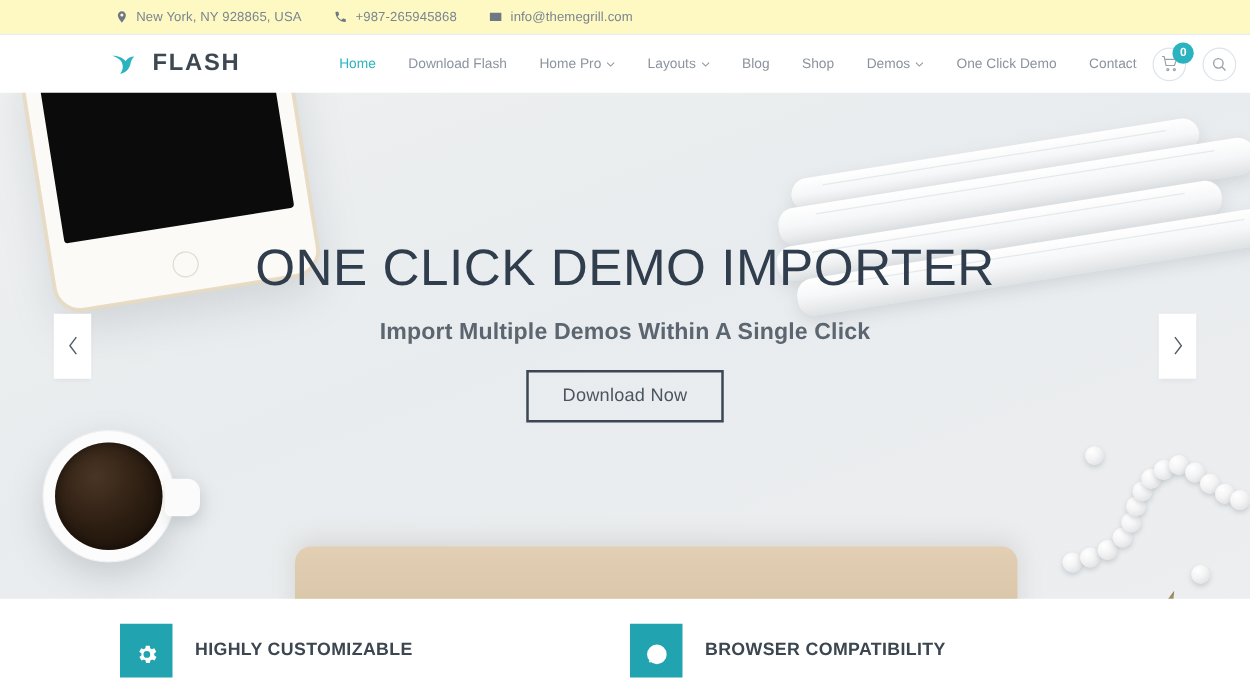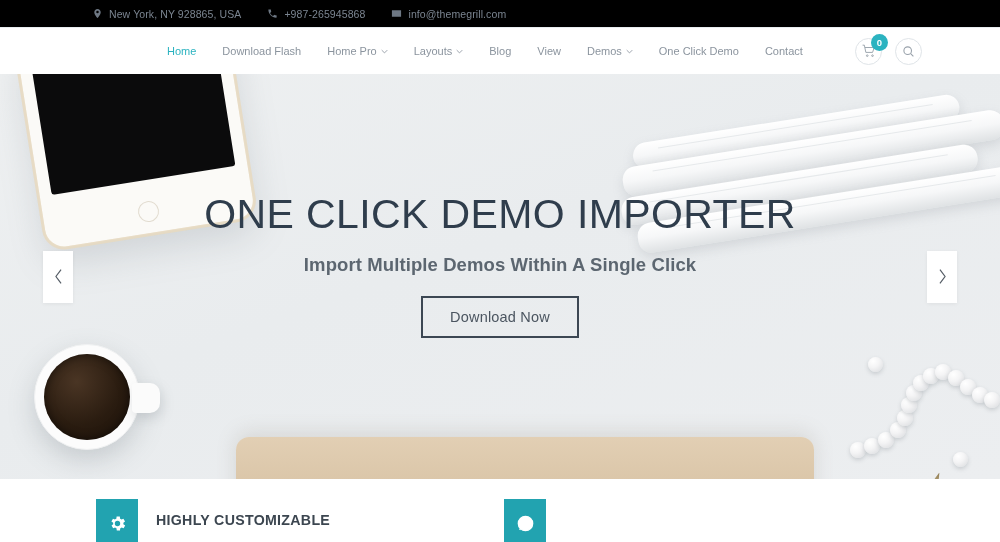--- a/index.html
+++ b/index.html
@@ -4,21 +4,21 @@
 <style>
   * { margin:0; padding:0; box-sizing:border-box; }
   html, body {
     width:1000px; height:542px; overflow:hidden;
     font-family:"Liberation Sans", sans-serif;
     background:#fff;
   }
 
   
   .topbar{
-    height:28px; background:#000000; border-bottom:1px solid #e8edf0;
+    height:28px; background:#fef9c3; border-bottom:1px solid #e8edf0;
     display:flex; align-items:center; padding-left:92px; gap:26px;
   }
   .tb-item{ display:flex; align-items:center; gap:6px; font-size:10.5px; color:#7b8591; letter-spacing:.1px; }
   .tb-ico{ width:11px; height:11px; display:inline-block; fill:#6e7884; flex:0 0 auto; }
 
   
   .header{
     height:46px; background:#fff; display:flex; align-items:center;
     padding:0 78px 0 88px; position:relative; z-index:5;
   }
@@ -189,20 +189,26 @@
   </div>
   <div class="tb-item">
     <svg class="tb-ico" viewBox="0 0 24 24">
         <path d="M2 5h20v14H2V5zm10 8L3.2 6.6h17.6L12 13z"></path>
       </svg>
     <span>info@themegrill.com</span>
   </div>
 </div>
 
 <div class="header">
+  <div class="logo">
+    <svg class="logo-mark" viewBox="0 0 40 40">
+      <path d="M3 9c7 0 13 2 17 7 2-4 6-6 11-6-3 3-4 6-5 10-2 7-7 11-13 12 3-4 4-8 3-12-1-5-6-9-13-11z" fill="#2bb3c0"></path>
+    </svg>
+    <span class="logo-text">FLASH</span>
+  </div>
 
   <div class="nav">
     <a href="#" class="active">
         <span>Home</span>
       </a>
     <a href="#">
         <span>Download Flash</span>
       </a>
     <a href="#">
         <span>Home Pro</span>
@@ -213,21 +219,21 @@
     <a href="#">
         <span>Layouts</span>
       <svg class="caret" viewBox="0 0 10 6">
           <path d="M1 1l4 4 4-4" stroke="#8b949e" stroke-width="1.2" fill="none"></path>
         </svg>
       </a>
     <a href="#">
         <span>Blog</span>
       </a>
     <a href="#">
-        <span>View</span>
+        <span>Shop</span>
       </a>
     <a href="#">
         <span>Demos</span>
       <svg class="caret" viewBox="0 0 10 6">
           <path d="M1 1l4 4 4-4" stroke="#8b949e" stroke-width="1.2" fill="none"></path>
         </svg>
       </a>
     <a href="#">
         <span>One Click Demo</span>
       </a>
@@ -338,16 +344,17 @@
 
 
   <div class="feature">
     <div class="feat-badge">
       <svg viewBox="0 0 24 24" fill="none" stroke="#fff" stroke-width="1.8">
           <circle cx="12" cy="12" r="9"></circle>
           <circle cx="12" cy="12" r="3.6"></circle>
           <path d="M12 8.4h8.6M8.9 13.8L4.6 20M15.1 13.8L10.8 20.9"></path>
         </svg>
     </div>
+    <div class="feat-title">BROWSER COMPATIBILITY</div>
 
   </div>
 
 </div>
 
 </body></html>

